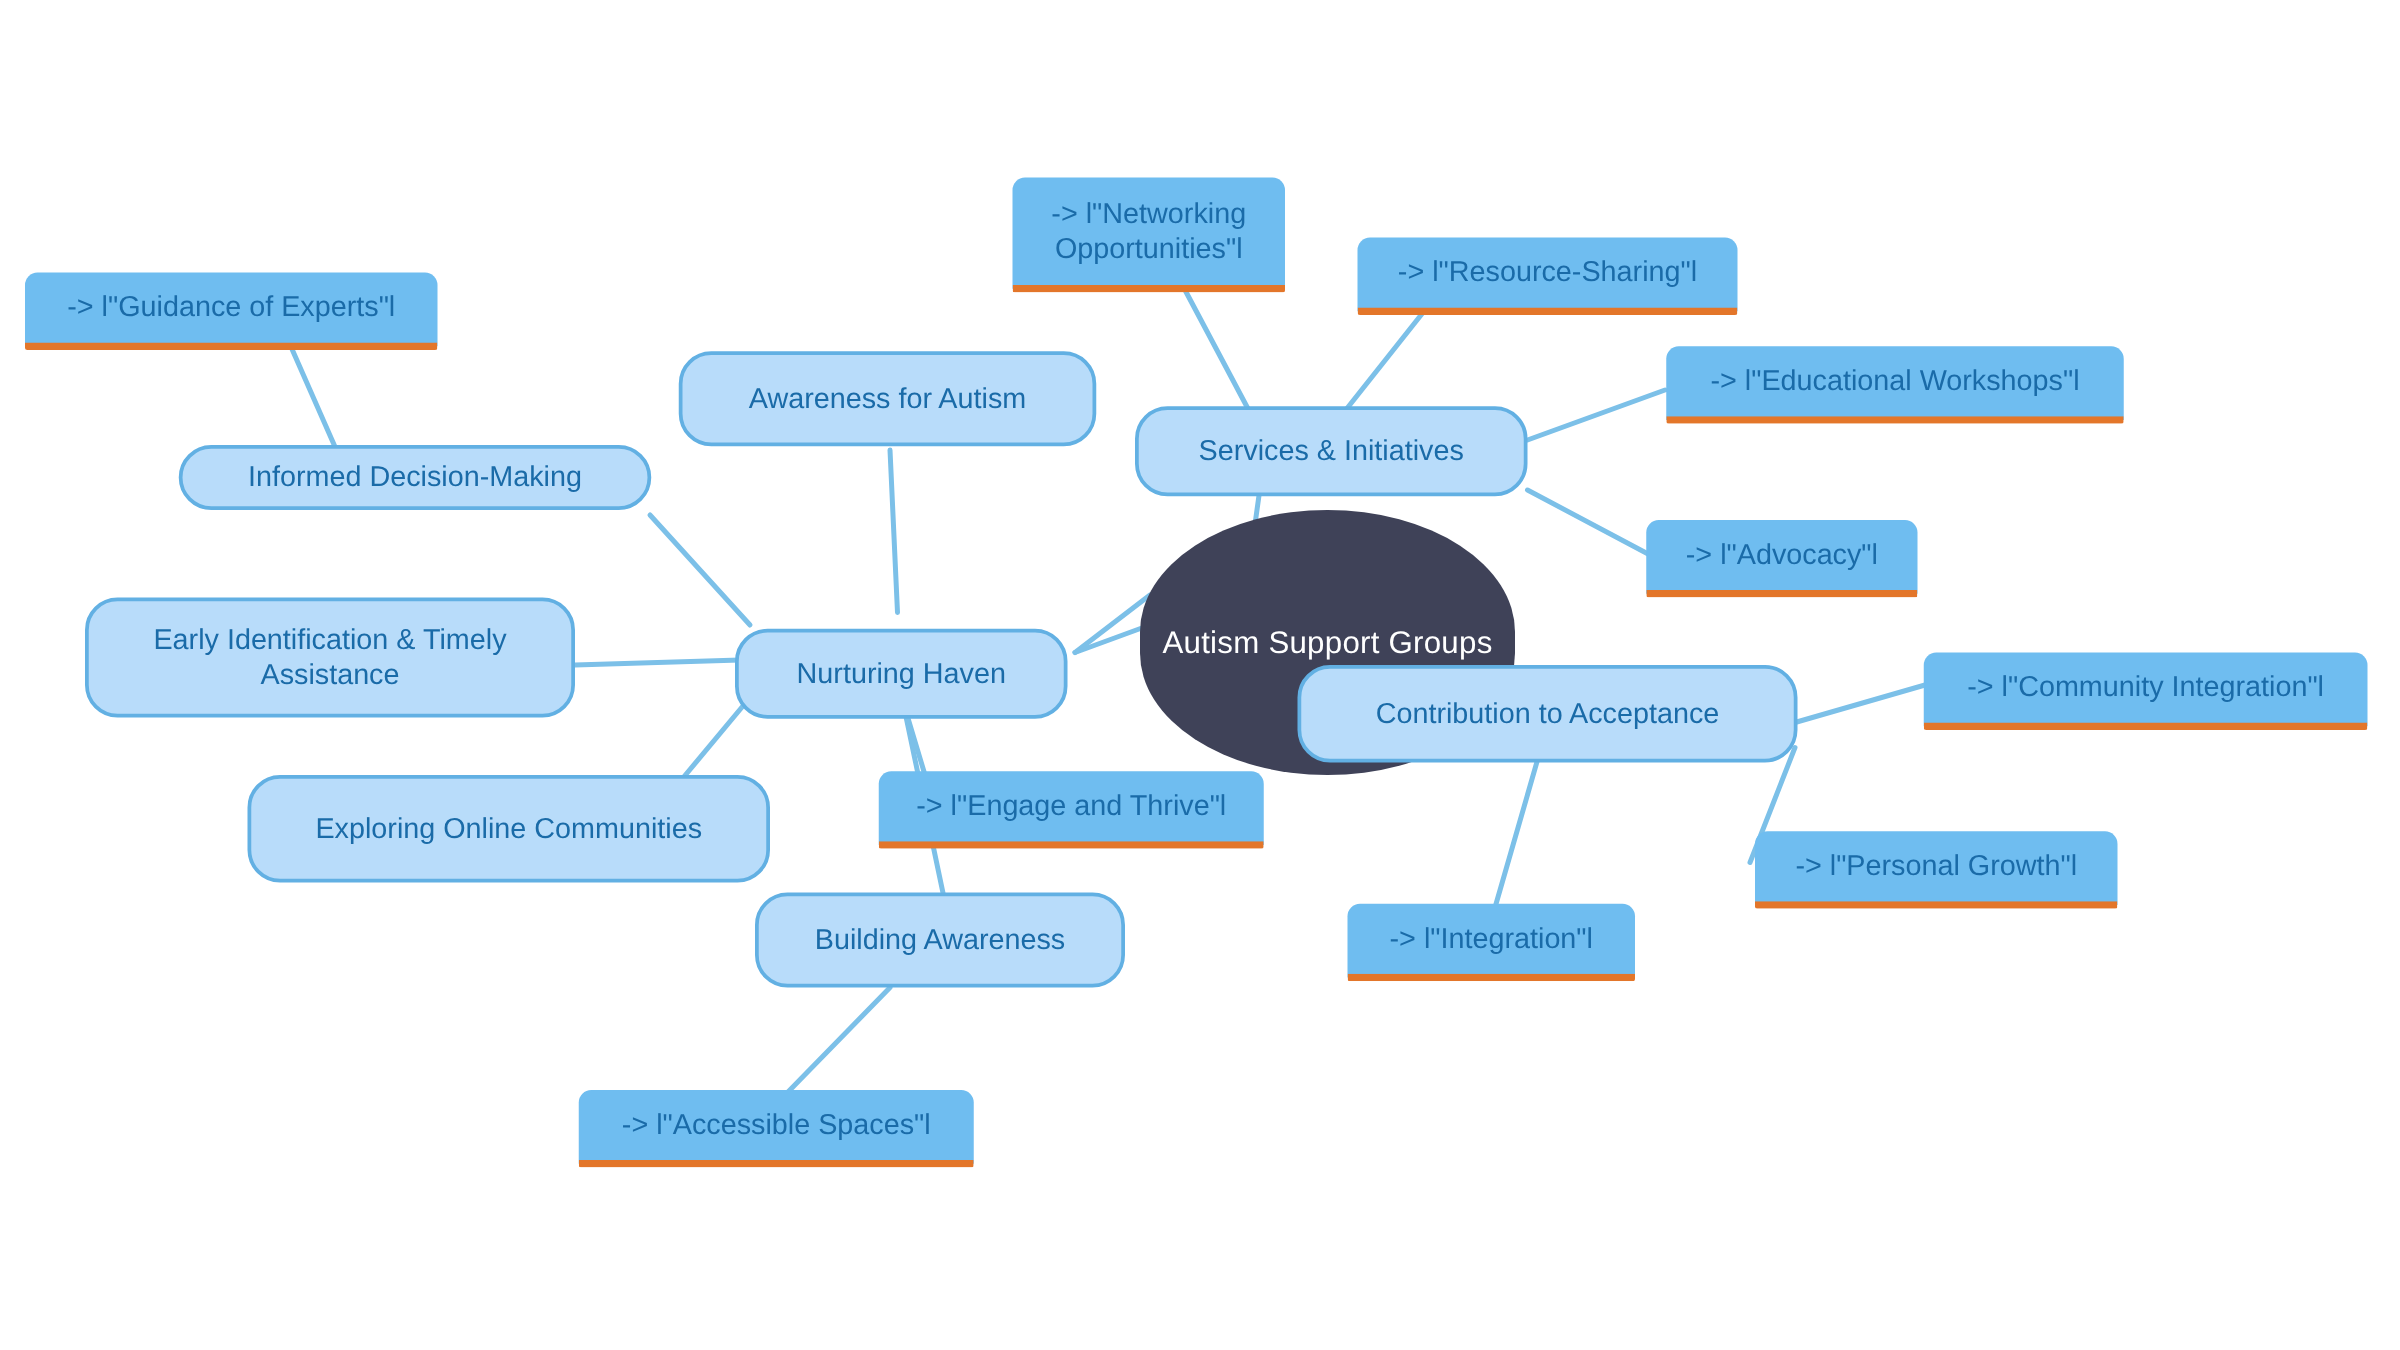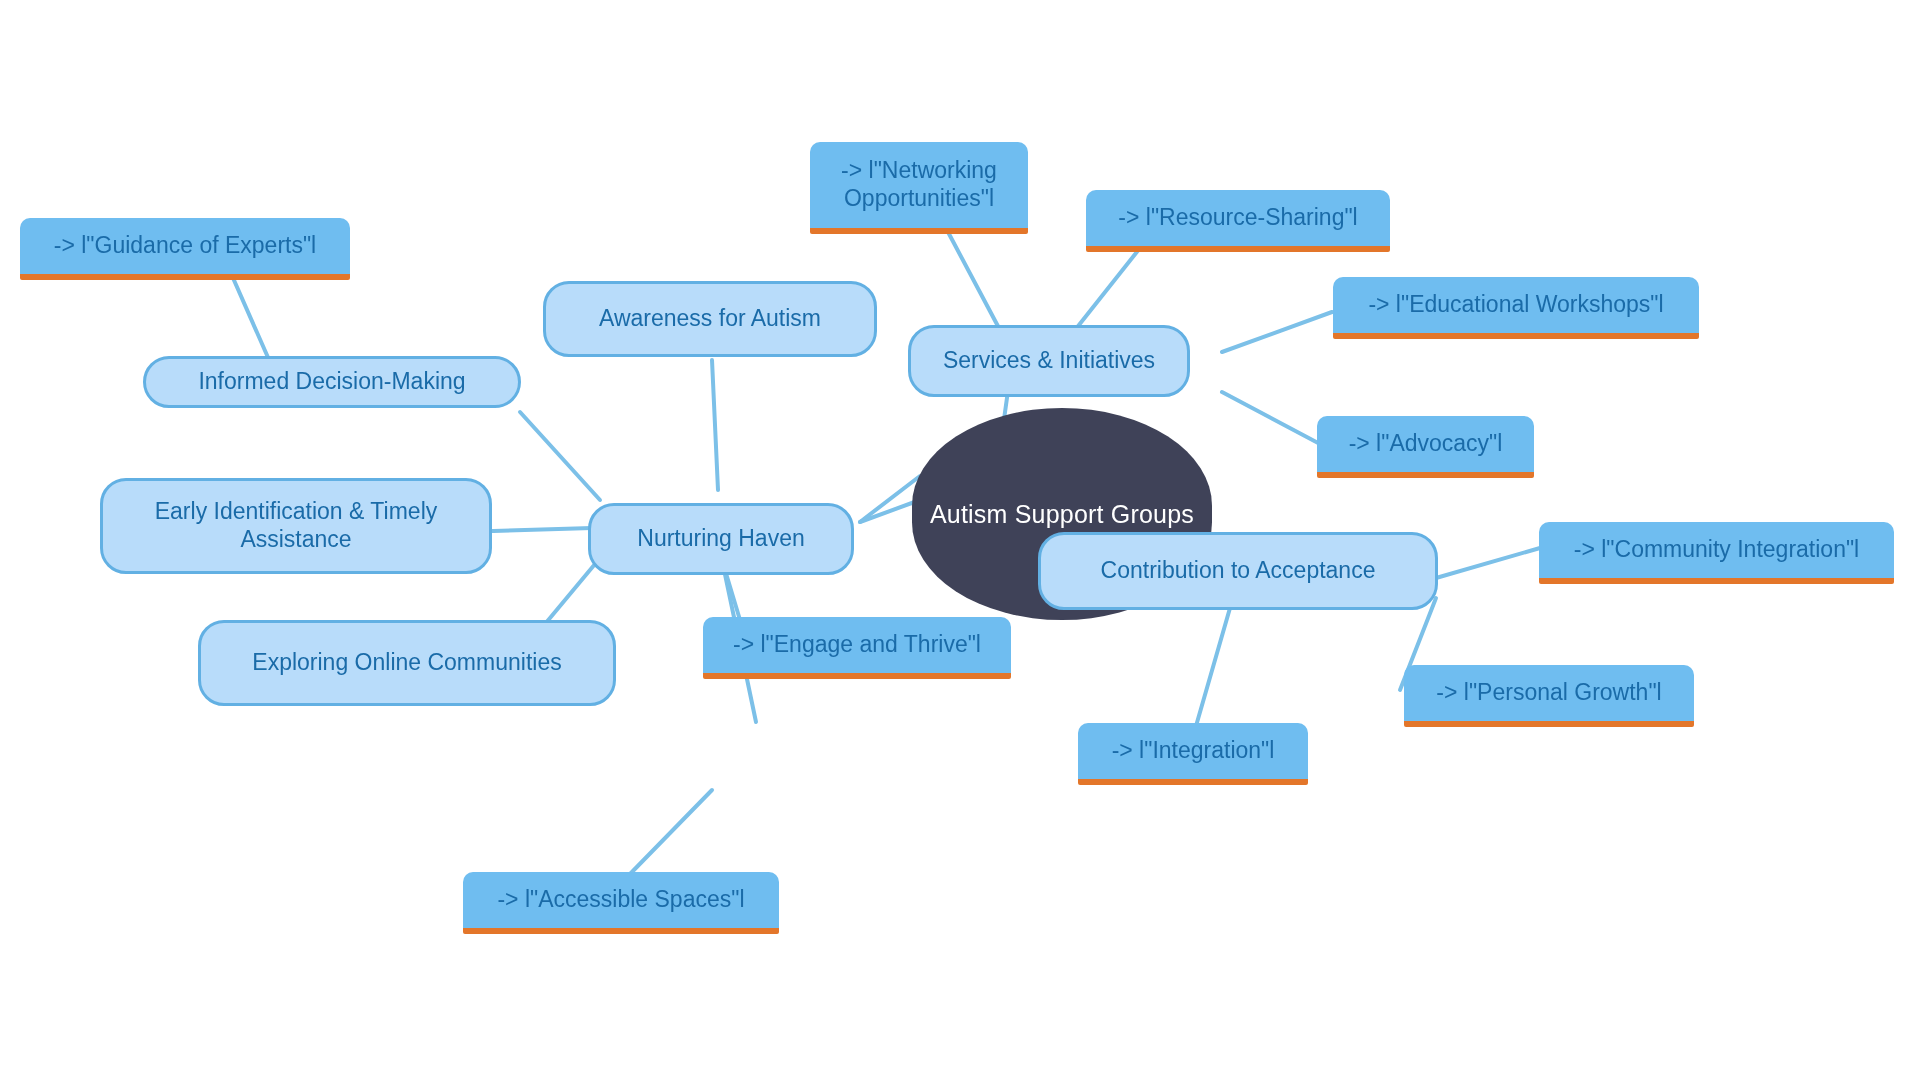--- a/index.html
+++ b/index.html
@@ -96,49 +96,52 @@
       <path d="M 1436,578 L 1540,548"></path>
       <path d="M 1436,598 L 1400,690"></path>
       <path d="M 1230,608 L 1196,726"></path>
     </g>
   </svg>
 
   <div class="node root" style="left:912px; top:408px; width:300px; height:212px;">
     <span>Autism Support Groups</span>
   </div>
 
-  <div class="node branch" style="left:908px; top:325px; width:282px; height:72px;">
+  <div class="node branch" style="left:908px; top:325px; width:314px; height:72px;">
     <span>Services &amp; Initiatives</span>
   </div>
 
   <div class="node branch" style="left:588px; top:503px; width:266px; height:72px;">
     <span>Nurturing Haven</span>
   </div>
 
   <div class="node branch" style="left:1038px; top:532px; width:400px; height:78px;justify-content:center;">
     <span>Contribution to Acceptance</span>
   </div>
 
   <div class="node branch" style="left:543px; top:281px; width:334px; height:76px;">
     <span>Awareness for Autism</span>
   </div>
 
   <div class="node branch" style="left:143px; top:356px; width:378px; height:52px;">
     <span>Informed Decision-Making</span>
   </div>
 
-  <div class="node branch" style="left:68px; top:478px; width:392px; height:96px;margin-left:32px;">
+  <div class="node branch" style="left:68px; top:478px; width:392px; height:96px;">
     <span>Early Identification &amp; Timely
 Assistance</span>
   </div>
 
   <div class="node branch" style="left:198px; top:620px; width:418px; height:86px;justify-content:center;">
     <span>Exploring Online Communities</span>
   </div>
 
+  <div class="node branch" style="left:604px; top:714px; width:296px; height:76px;">
+    <span>Building Awareness</span>
+  </div>
 
   <div class="node leaf" style="left:810px; top:142px; width:218px; height:92px;">
     <span>-&gt; l"Networking
 Opportunities"l</span>
   </div>
 
   <div class="node leaf" style="left:1086px; top:190px; width:304px; height:62px;">
     <span>-&gt; l"Resource-Sharing"l</span>
   </div>
 

